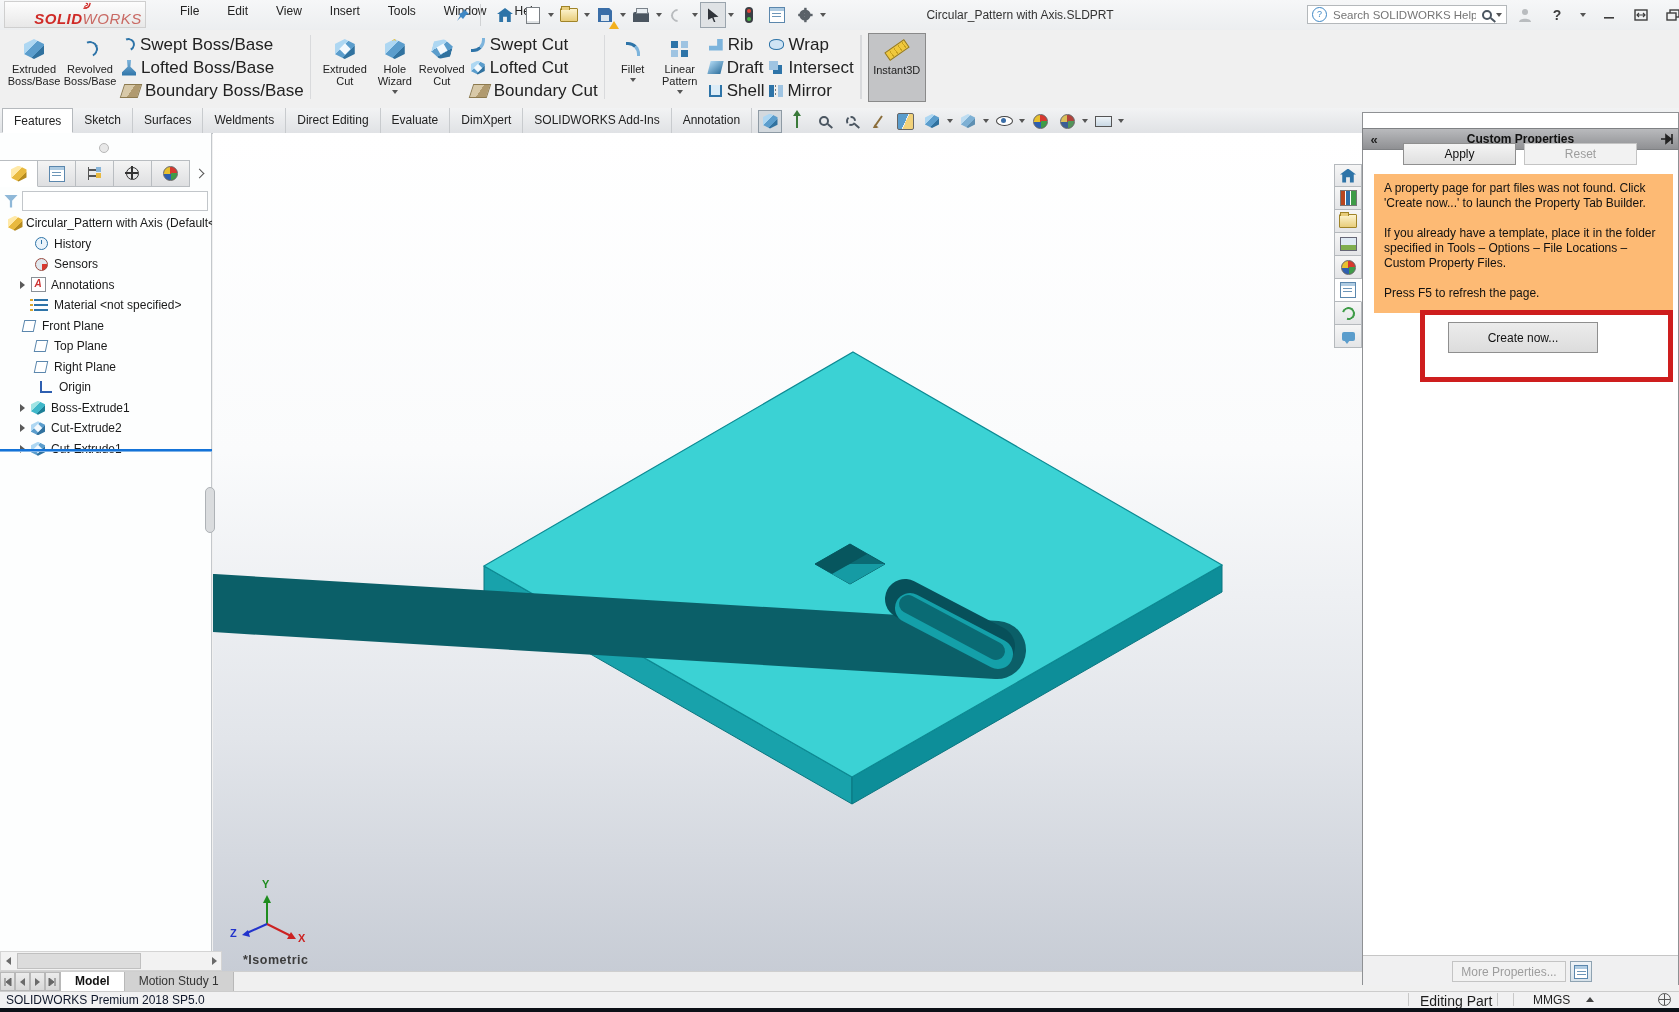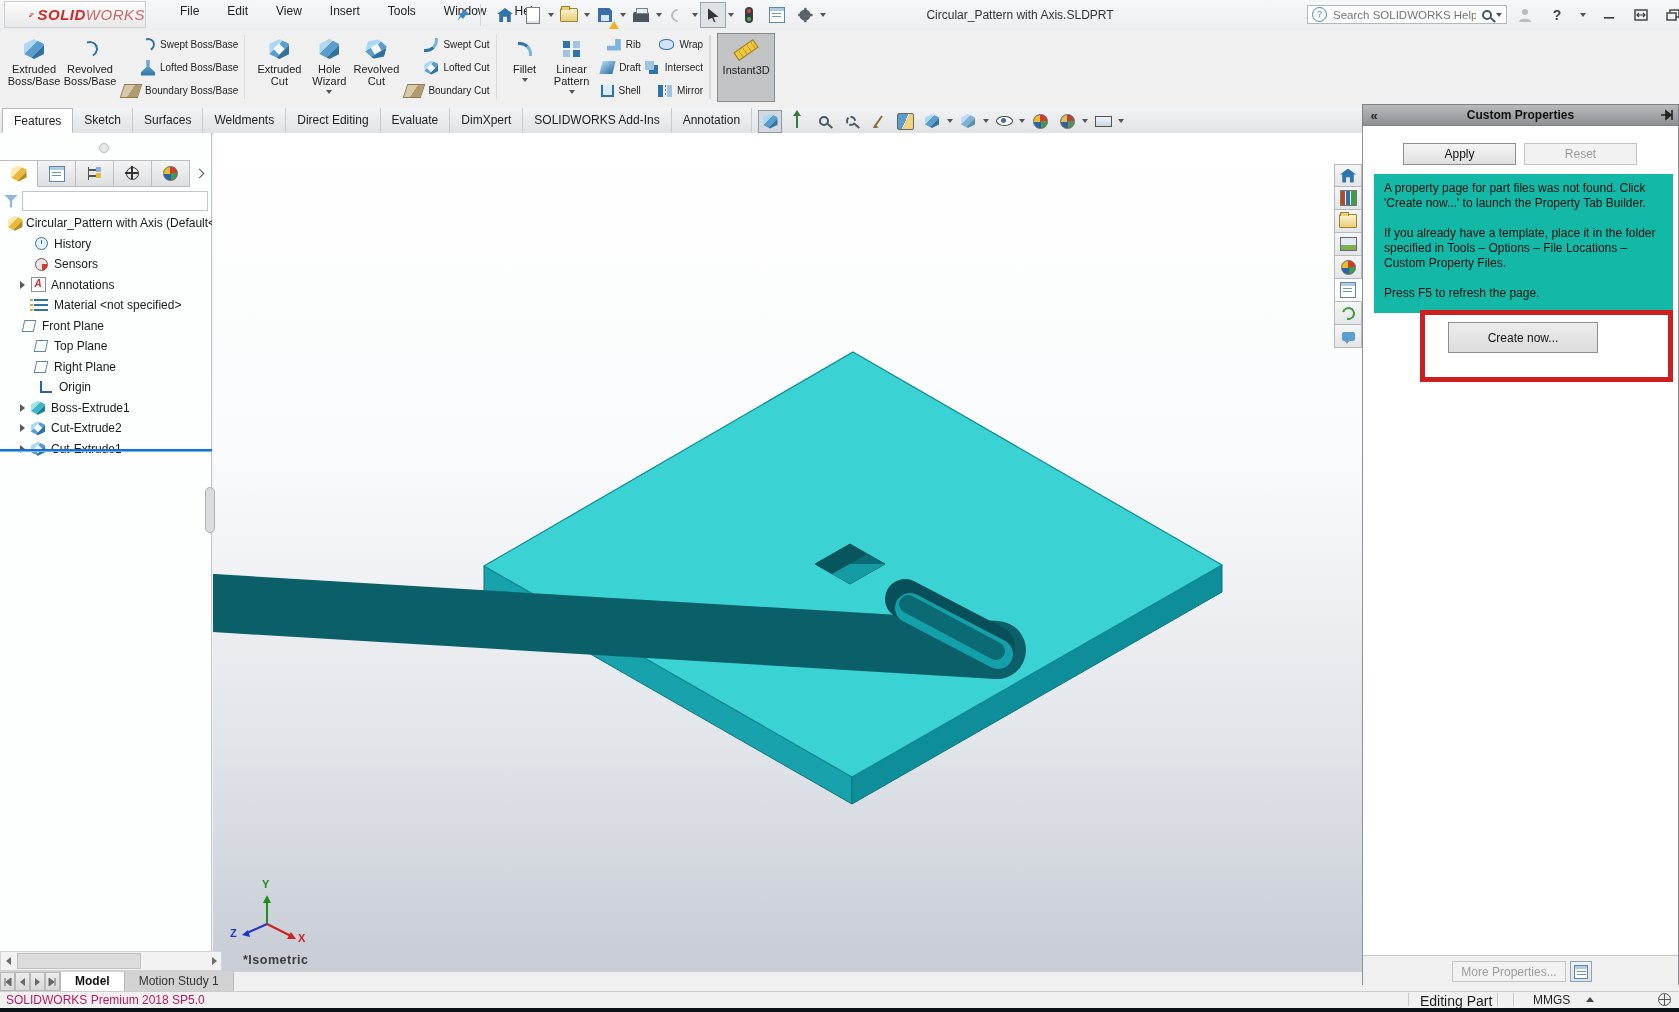--- a/index.html
+++ b/index.html
@@ -1,21 +1,21 @@
 <!DOCTYPE html>
 <html><head>
 <meta charset="utf-8">
 <style>
   html,body{margin:0;padding:0;background:#2b2b2b;}
   .screen{position:relative;width:1679px;height:1012px;background:#f0f0f0;overflow:hidden;
           font-family:"Liberation Sans",sans-serif;color:#1c1c1c;-webkit-font-smoothing:antialiased;}
   .abs{position:absolute;}
   
   .titlebar{left:0;top:0;width:1679px;height:30px;background:linear-gradient(#f6f7f8,#eceef0);border-bottom:1px solid #d8dadc;}
-  .logo{left:4px;top:1px;width:142px;height:27px;background:linear-gradient(#fdfdfd,#e8e8e8);border:1px solid #cfcfcf;display:flex;align-items:center;padding-left:23px;box-sizing:border-box;}
+  .logo{left:4px;top:1px;width:142px;height:27px;background:linear-gradient(#fdfdfd,#e8e8e8);border:1px solid #cfcfcf;display:flex;align-items:center;padding-left:23px;box-sizing:border-box;flex-direction:column;}
   .logo-mark{width:26px;height:20px;}
   .logo-text{font-size:15px;letter-spacing:.5px;margin-left:3px;font-style:italic;}
   .logo-bold{color:#cf2a27;font-weight:bold;}
   .logo-light{color:#c96a64;}
   .menu{left:168px;top:0;height:30px;display:flex;align-items:flex-start;gap:4px;}
   .mi{padding:4px 12px;font-size:12px;color:#222;cursor:default;}
   .pin-qa{left:455px;top:7px;width:16px;height:16px;}
   .qa-sep{left:480px;top:4px;width:1px;height:22px;background:#d0d2d4;}
   .qa{left:492px;top:2px;height:26px;display:flex;align-items:center;gap:2px;}
   .qab{width:24px;height:24px;display:flex;align-items:center;justify-content:center;border:1px solid transparent;}
@@ -33,21 +33,21 @@
   .cd{width:0;height:0;border-left:3px solid transparent;border-right:3px solid transparent;border-top:4px solid #555;display:inline-block;}
   .cu{width:0;height:0;border-left:4px solid transparent;border-right:4px solid transparent;border-bottom:5px solid #444;display:inline-block;}
   
   .ribbon{left:0;top:30px;width:1679px;height:78px;background:#f0f0f0;display:flex;align-items:flex-start;}
   .rgroup{display:flex;align-items:flex-start;padding:3px 6px 0 6px;height:72px;}
   .rsep{width:1px;height:64px;background:#d9dadc;margin-top:5px;}
   .rlb{width:56px;min-width:44px;display:flex;flex-direction:column;align-items:center;font-size:11px;line-height:12px;text-align:center;color:#222;padding-top:2px;cursor:default;}
   .rlb .iwrap{height:28px;display:flex;align-items:center;justify-content:center;}
   .rlb.pressed{background:#c3c4c6;border:1px solid #8a8a8a;height:69px;box-sizing:border-box;}
   .rcol{display:flex;flex-direction:column;justify-content:flex-start;margin-left:4px;}
-  .rsm{display:flex;align-items:center;gap:5px;height:23px;font-size:10px;color:#222;cursor:default;justify-content:flex-end;}
+  .rsm{display:flex;align-items:center;gap:5px;height:23px;font-size:17px;color:#222;cursor:default;}
   
   .ic{display:inline-block;flex:none;}
   .ic-cube{width:20px;height:20px;clip-path:polygon(50% 0,100% 25%,100% 75%,50% 100%,0 75%,0 25%);
            background:linear-gradient(135deg,#aed7f2 0 38%,#5b9dcc 38% 66%,#31729f 66% 100%);}
   .ic-cube.sm{width:14px;height:14px;}
   .ic-cube.teal{background:linear-gradient(135deg,#9fe3e3 0 38%,#3fb7c9 38% 66%,#1d7f97 66% 100%);}
   .ic-cube.gold{background:linear-gradient(135deg,#ffe9a8 0 38%,#e8b93f 38% 66%,#b58a1f 66% 100%);}
   .ic-cutcube{position:relative;width:20px;height:20px;clip-path:polygon(50% 0,100% 25%,100% 75%,50% 100%,0 75%,0 25%);
            background:linear-gradient(135deg,#aed7f2 0 38%,#5b9dcc 38% 66%,#31729f 66% 100%);}
   .ic-cutcube::after{content:"";position:absolute;left:6px;top:6px;width:8px;height:8px;background:#f4f9fd;transform:rotate(45deg);}
@@ -158,52 +158,52 @@
   
   .viewport{left:213px;top:133px;width:1149px;height:840px;background:linear-gradient(#ffffff 0%,#fafbfc 38%,#e2e5ea 72%,#c7ccd5 100%);overflow:hidden;}
   .isolabel{left:30px;top:820px;font-size:12.5px;font-weight:bold;color:#3c3c3c;letter-spacing:.5px;}
   .triadlabel{font-size:11px;font-weight:bold;}
   
   .tp-strip{left:1334px;top:164px;width:28px;}
   .tp-tab{width:28px;height:23px;border:1px solid #b5b9bd;border-top:none;background:linear-gradient(#f6f6f6,#e4e5e7);display:flex;align-items:center;justify-content:center;box-sizing:border-box;}
   .tp-tab:first-child{border-top:1px solid #b5b9bd;}
   .tp-tab.active{background:#fff;border-right-color:#fff;}
   .taskpane{left:1362px;top:112px;width:317px;height:873px;background:#fff;border:1px solid #8f9194;box-sizing:border-box;}
-  .tp-header{left:1362px;top:104px;width:317px;height:22px;background:linear-gradient(#b9babd,#8f9093);display:flex;align-items:center;box-sizing:border-box;border:1px solid #7f8184;}
+  .tp-header{left:1362px;top:128px;width:317px;height:22px;background:linear-gradient(#b9babd,#8f9093);display:flex;align-items:center;box-sizing:border-box;border:1px solid #7f8184;}
   .tp-title{flex:1;text-align:center;font-size:12px;font-weight:bold;color:#111;}
   .tp-collapse{width:22px;text-align:center;color:#222;font-weight:bold;font-size:13px;}
   .tp-collapse::after{content:"\00AB";}
   .tp-pin{width:22px;display:flex;justify-content:center;}
   .btn{display:flex;align-items:center;justify-content:center;font-size:12px;font-family:"Liberation Sans",sans-serif;
        background:linear-gradient(#f4f4f4,#dfdfdf);border:1px solid #8f8f8f;color:#111;box-sizing:border-box;}
   .btn.disabled{background:#f2f2f2;border-color:#c4c4c4;color:#9d9d9d;}
   .tp-apply{left:1403px;top:143px;width:113px;height:22px;}
   .tp-reset{left:1524px;top:143px;width:113px;height:22px;}
-  .tp-msg{left:1374px;top:174px;width:299px;height:139px;background:#14b8a6;box-sizing:border-box;padding:7px 10px;font-size:12px;line-height:15px;color:#111;}
+  .tp-msg{left:1374px;top:174px;width:299px;height:139px;background:#fdba74;box-sizing:border-box;padding:7px 10px;font-size:12px;line-height:15px;color:#111;}
   .tp-msg p{margin:0 0 15px 0;}
   .tp-msg p:last-child{margin:0;}
   .red-rect{left:1420px;top:310px;width:253px;height:72px;border:5px solid #ce1e1e;box-sizing:border-box;}
   .tp-create{left:1448px;top:322px;width:150px;height:31px;background:linear-gradient(#ececec,#dcdcdc);}
   .tp-bottom{left:1363px;top:955px;width:315px;height:30px;background:#f0f0f1;border-top:1px solid #c6c6c6;box-sizing:border-box;}
   .tp-more{left:1452px;top:961px;width:114px;height:21px;}
   .tp-morebtn2{left:1570px;top:961px;width:22px;height:21px;background:linear-gradient(#eef3f7,#d7e2ea);border:1px solid #8fa3b2;display:flex;align-items:center;justify-content:center;box-sizing:border-box;}
   
   .hscroll{left:0;top:951px;width:222px;height:20px;background:#f2f2f2;border:1px solid #d4d4d4;display:flex;align-items:center;box-sizing:border-box;}
   .hs-btn{width:14px;height:18px;display:flex;align-items:center;justify-content:center;}
   .hs-thumb{margin-left:2px;width:122px;height:14px;background:#dcdcdc;border:1px solid #c0c0c0;}
   .tri-l{width:0;height:0;border-top:4px solid transparent;border-bottom:4px solid transparent;border-right:5px solid #6a6a6a;}
   .tri-r{width:0;height:0;border-top:4px solid transparent;border-bottom:4px solid transparent;border-left:5px solid #6a6a6a;}
   .sheetrow{left:0;top:971px;width:1362px;height:20px;background:#f0f0f0;border-top:1px solid #cfcfcf;display:flex;align-items:stretch;box-sizing:border-box;}
   .nav4{display:flex;}
   .navb{width:15px;border:1px solid #b8b8b8;background:linear-gradient(#ececec,#d8d8d8);display:flex;align-items:center;justify-content:center;box-sizing:border-box;}
   .sheettab{padding:0 14px;font-size:12px;line-height:19px;border-right:1px solid #b8b8b8;color:#111;}
   .sheettab.active{background:#fff;font-weight:bold;border-left:1px solid #b8b8b8;}
   .sheettab.inactive{background:#d2d2d2;color:#333;}
   .statusbar{left:0;top:991px;width:1679px;height:17px;background:#f1f1f2;border-top:1px solid #cccccc;font-size:12px;color:#222;box-sizing:border-box;}
-  .status-left{left:6px;top:993px;font-size:12px;color:#be185d;}
+  .status-left{left:6px;top:993px;font-size:12px;color:#0f172a;}
   .status-sep{top:993px;width:1px;height:13px;background:#c8c8c8;}
   .darkstrip{left:0;top:1008px;width:1679px;height:4px;background:#0c1017;}
 </style>
 </head>
 <body>
 
 <div class="screen">
 
   <div class="abs titlebar"></div>
   <div class="abs logo">

